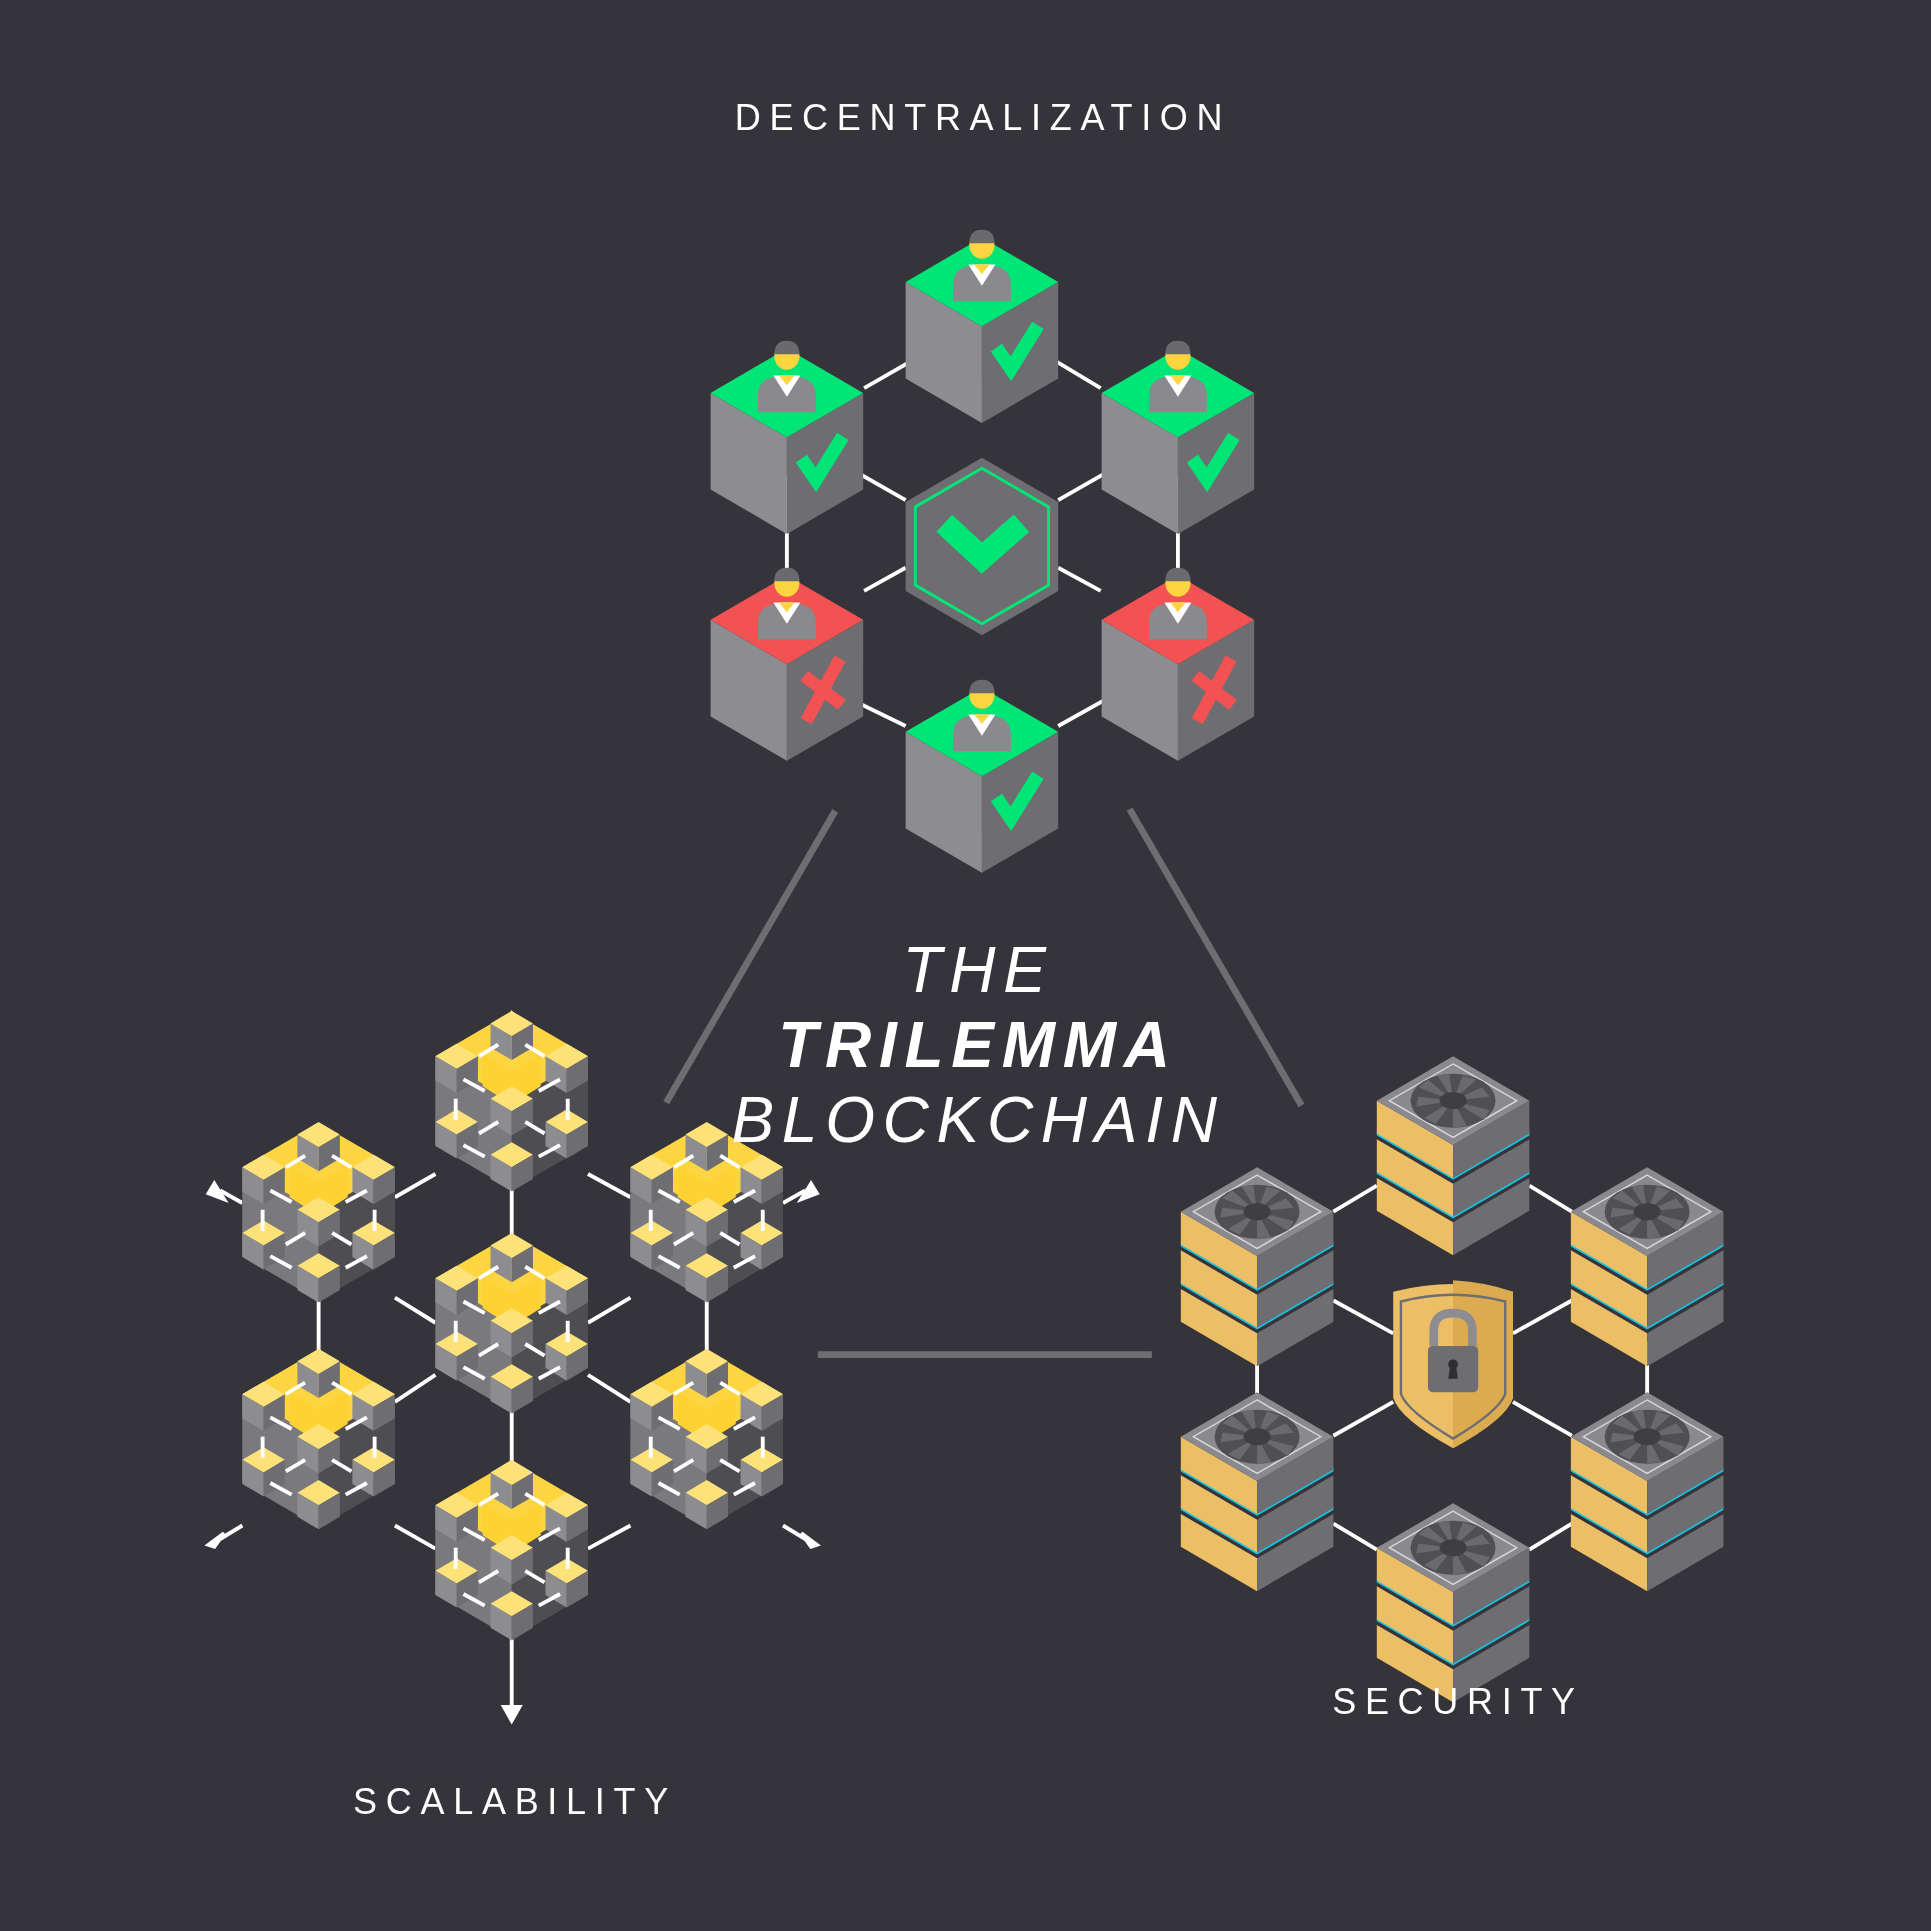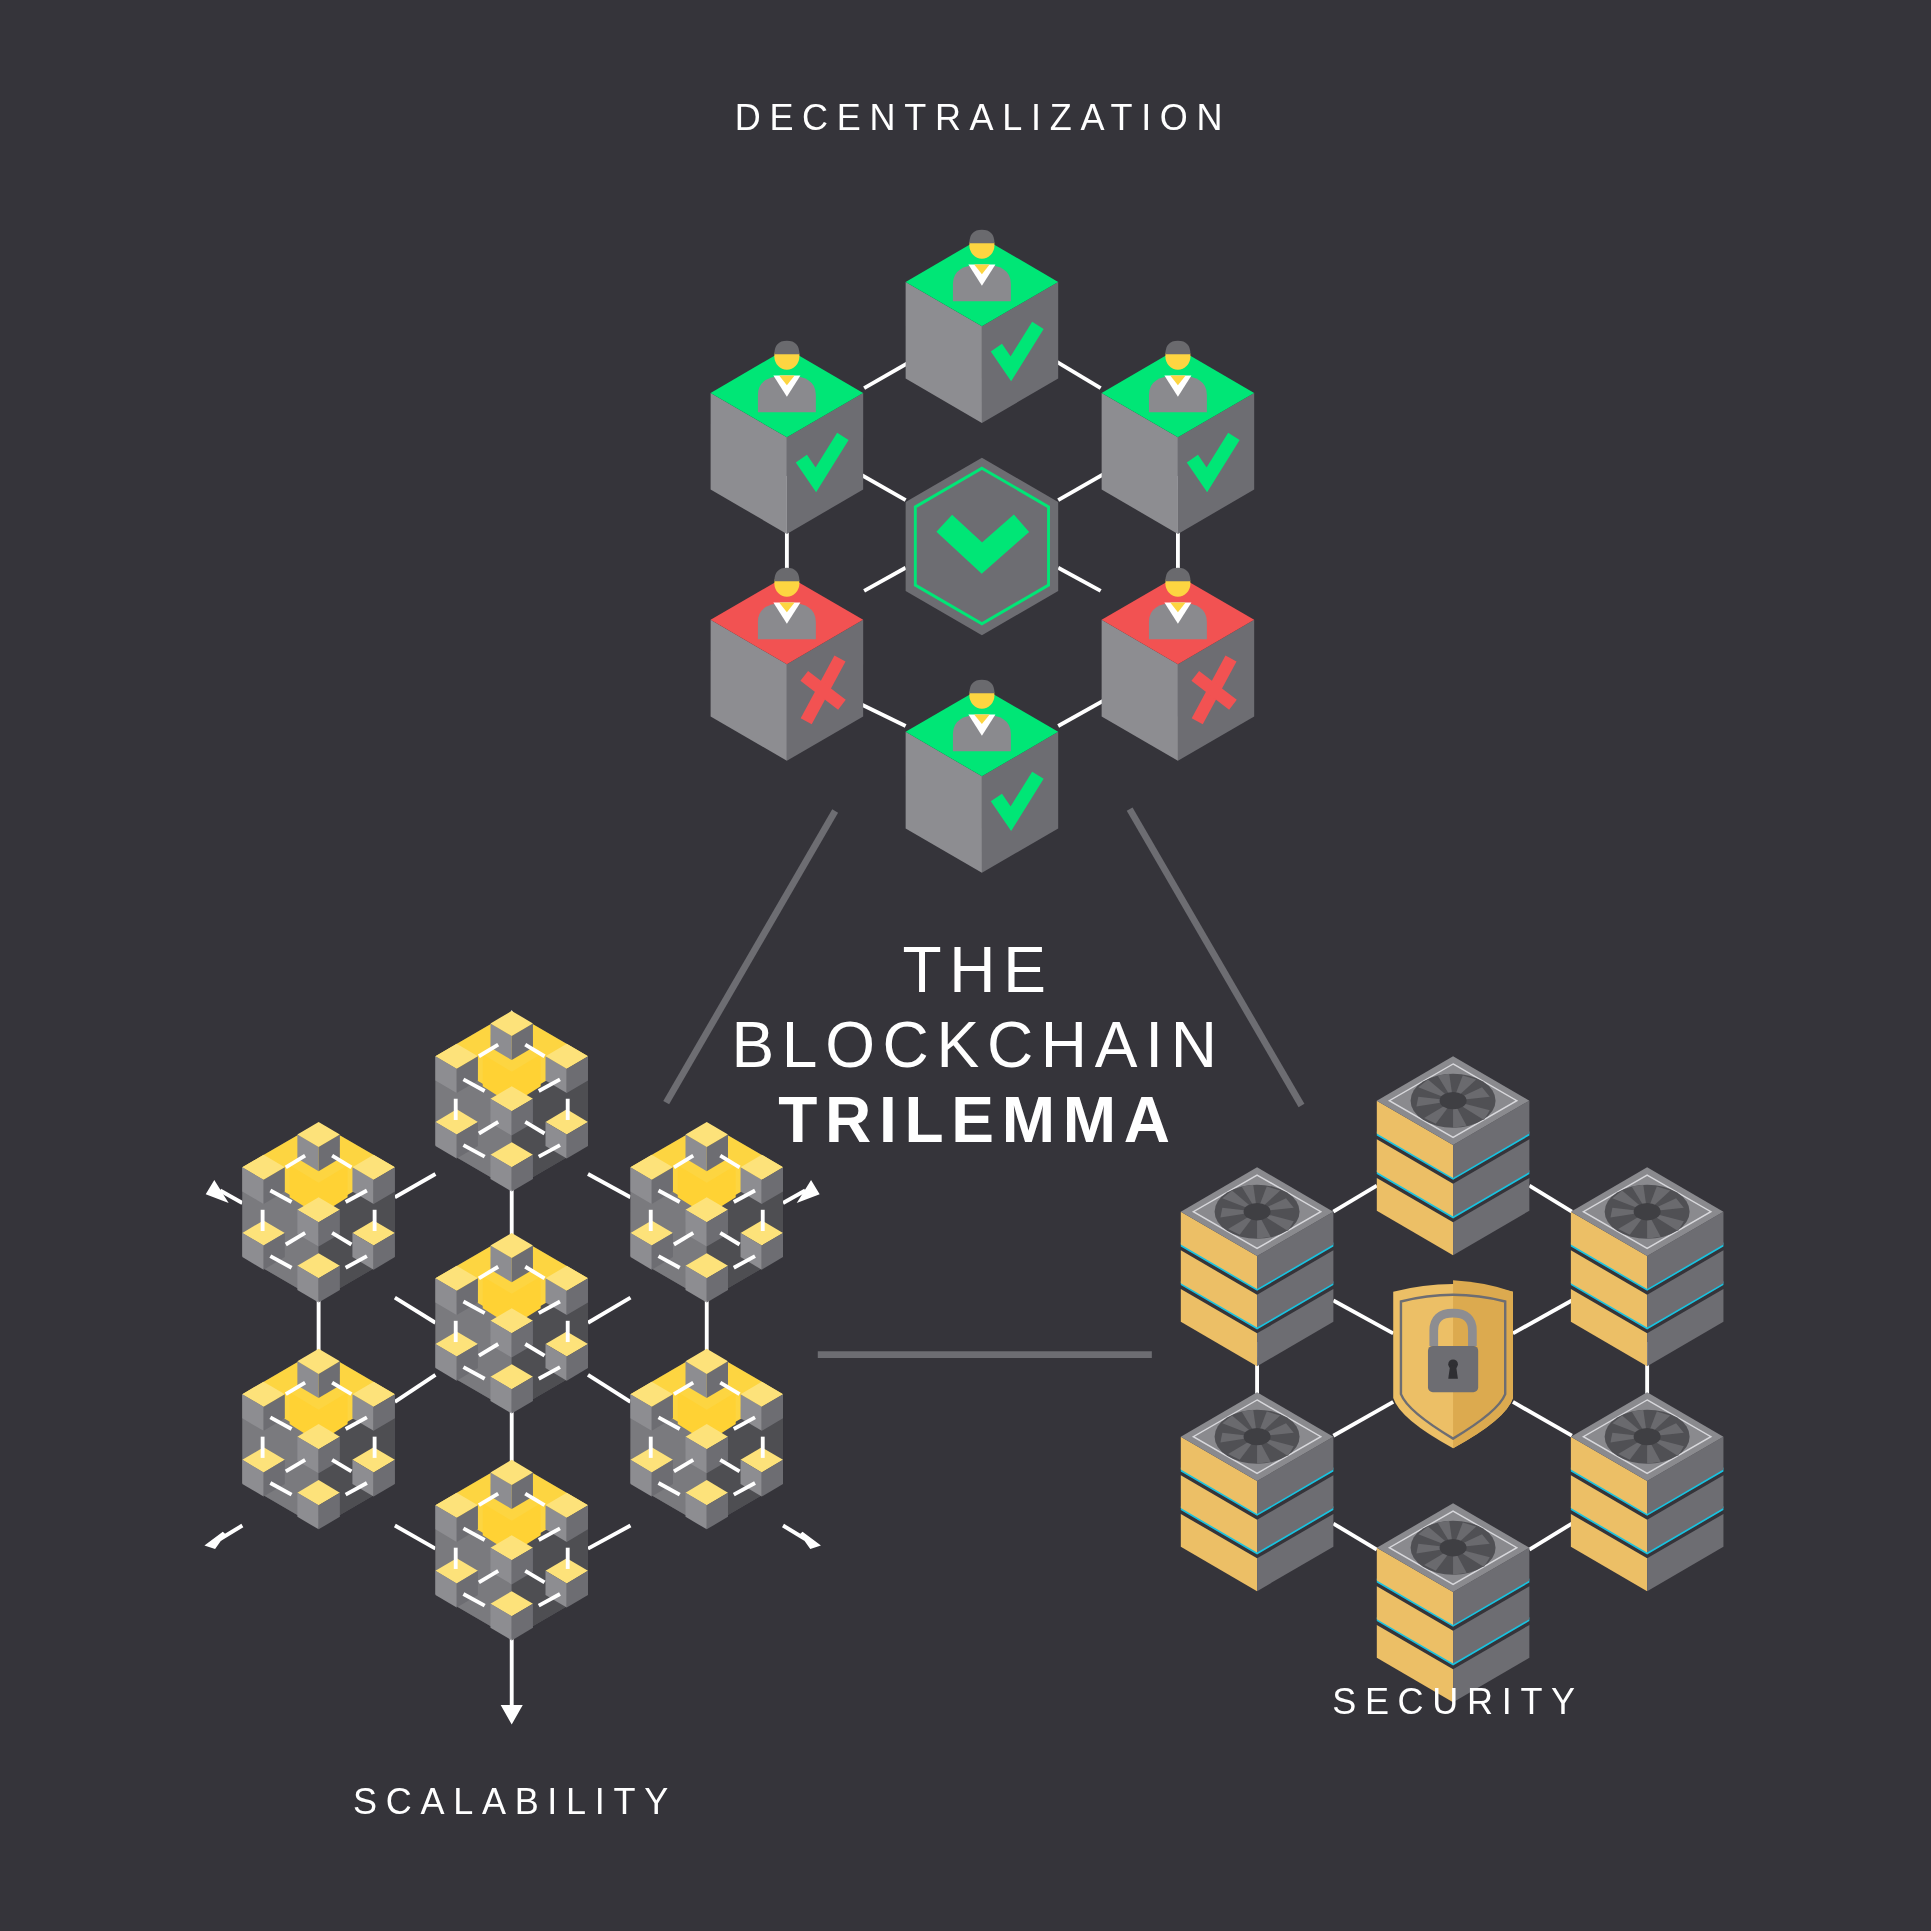--- a/index.html
+++ b/index.html
@@ -1,19 +1,19 @@
 <!DOCTYPE html>
 <html><head>
 <meta charset="utf-8">
 <style>
   html, body { margin: 0; padding: 0; background: #35343a; }
   body { width: 1931px; height: 1931px; position: relative; overflow: hidden; font-family: "Liberation Sans", "DejaVu Sans", sans-serif; }
   #stage { position: absolute; left: 0; top: 0; width: 1931px; height: 1931px; }
   .label { position: absolute; color: #ffffff; text-align: center; letter-spacing: 8.7px; font-size: 36px; font-family: "Liberation Sans", "DejaVu Sans", sans-serif; white-space: nowrap; transform: translateX(-50%); }
-  .title-block { position: absolute; left: 978px; top: 933px; transform: translateX(-50%); text-align: center; color: #ffffff; font-family: "Liberation Sans", "DejaVu Sans", sans-serif; }
+  .title-block { position: absolute; left: 978px; top: 933px; transform: translateX(-50%); text-align: center; color: #ffffff; font-family: "Liberation Sans", "DejaVu Sans", sans-serif; font-style: italic; }
   .title-line { font-size: 64px; letter-spacing: 7.7px; line-height: 75px; white-space: nowrap; }
   .title-line.bold { font-weight: bold; }
 </style>
 </head>
 <body>
 
 <svg id="stage" viewBox="0 0 2000 2000" xmlns="http://www.w3.org/2000/svg">
   <defs>
 
     <g id="cube-base">
@@ -217,19 +217,19 @@
     <use href="#server-node" x="1302" y="1488"></use>
     <use href="#server-node" x="1706" y="1488"></use>
     <use href="#server-node" x="1505" y="1603"></use>
   </g>
 </svg>
 
 <div class="label" style="left:983px; top:97px;">DECENTRALIZATION</div>
 
 <div class="title-block">
   <div class="title-line">THE</div>
+  <div class="title-line bold">TRILEMMA</div>
   <div class="title-line">BLOCKCHAIN</div>
-  <div class="title-line bold">TRILEMMA</div>
 </div>
 
 <div class="label" style="left:515px; top:1781px;">SCALABILITY</div>
 <div class="label" style="left:1458px; top:1681px;">SECURITY</div>
 
 
 </body></html>

